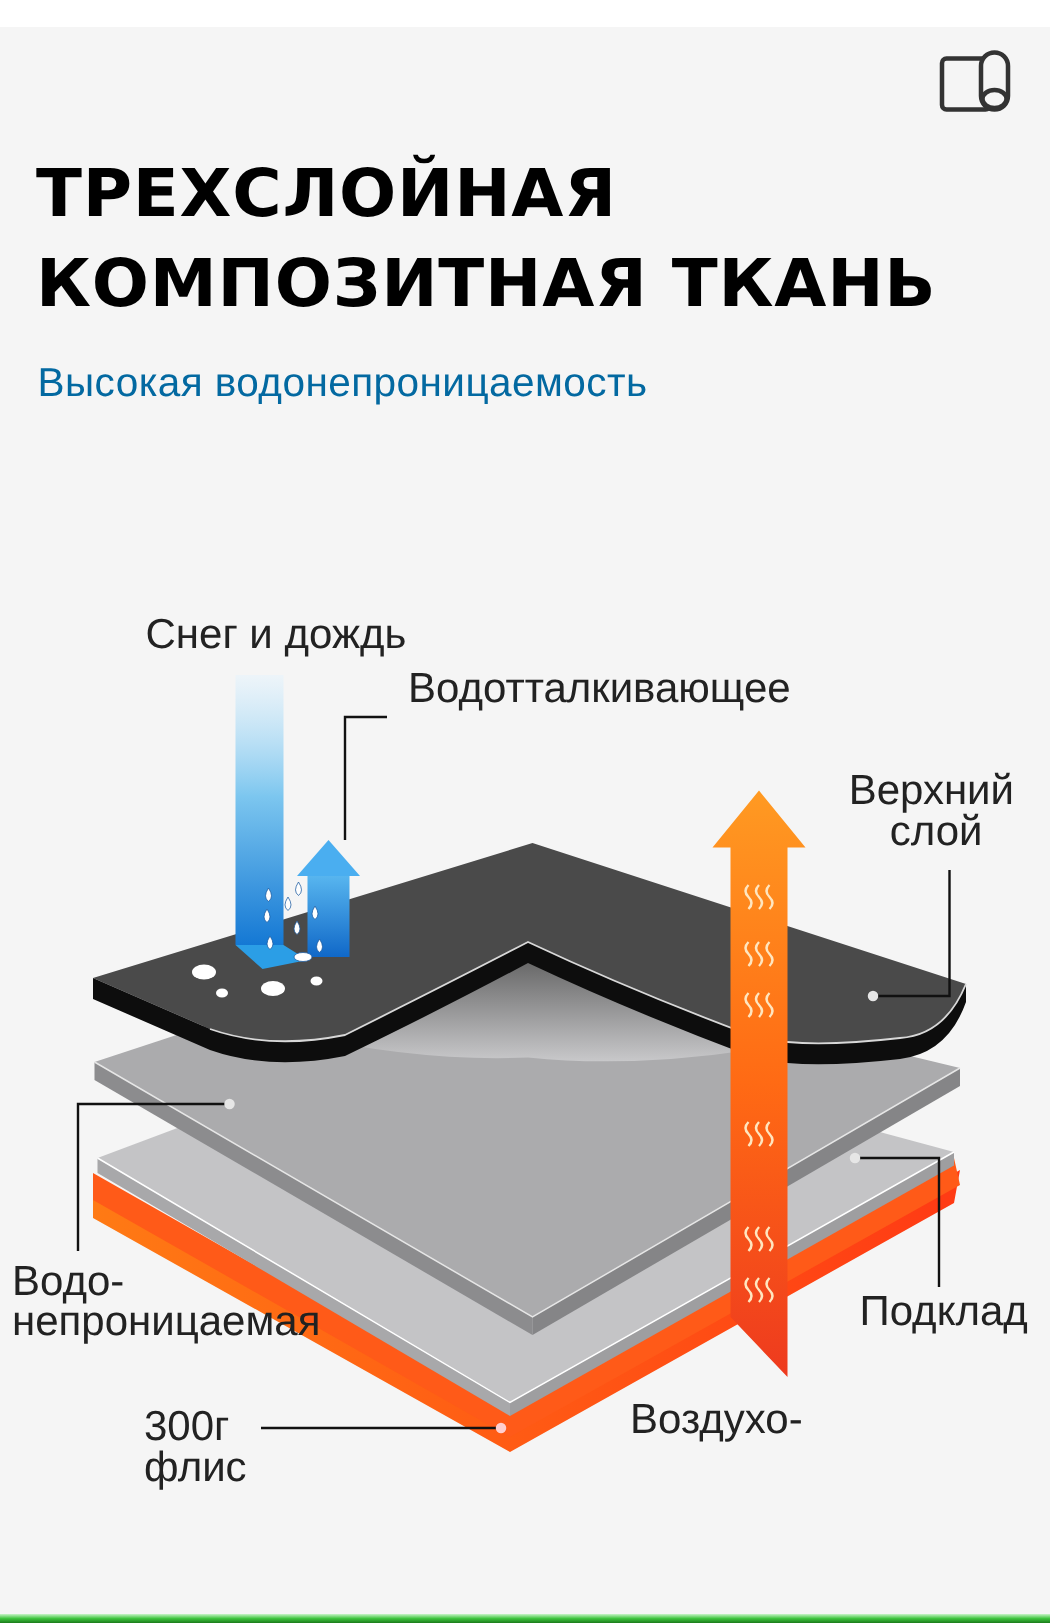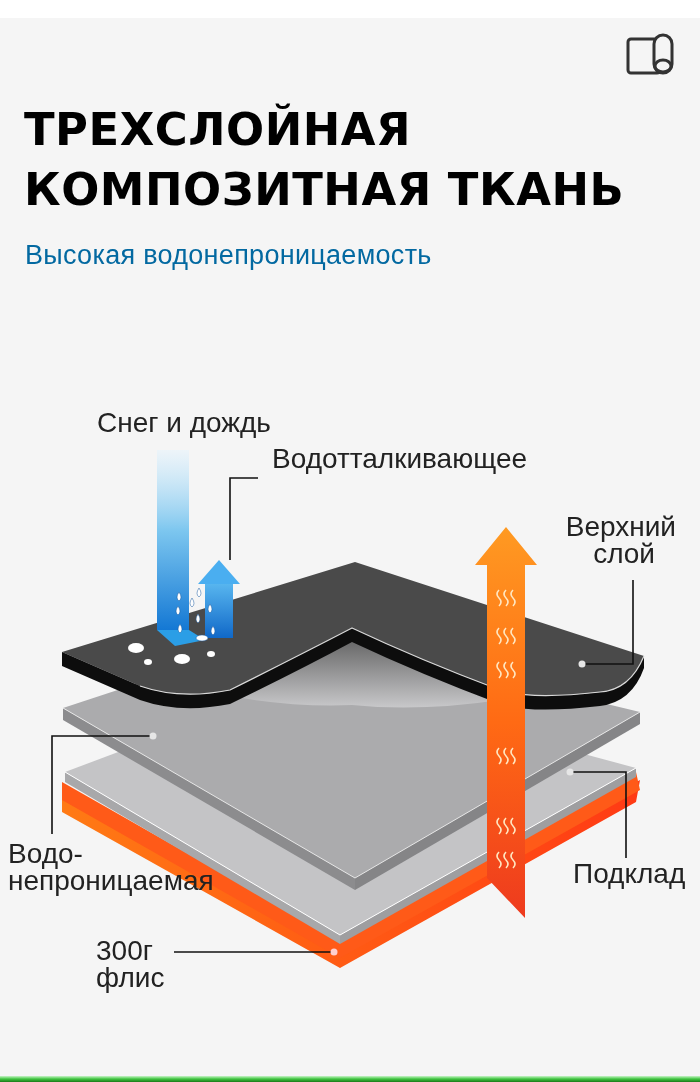--- a/index.html
+++ b/index.html
@@ -192,15 +192,16 @@
 </div>
 
 <div class="label" style="left:573px; top:860px;">Подклад</div>
 
 <div class="label" style="left:96px; top:937px;">
   <span>300г</span>
   <span>флис</span>
 </div>
 
 <div class="label center" style="left:420px; top:932px;">
+  <span>Воздухо-</span>
 </div>
 
 <div class="bottom-bar"></div>
 
 </body></html>

